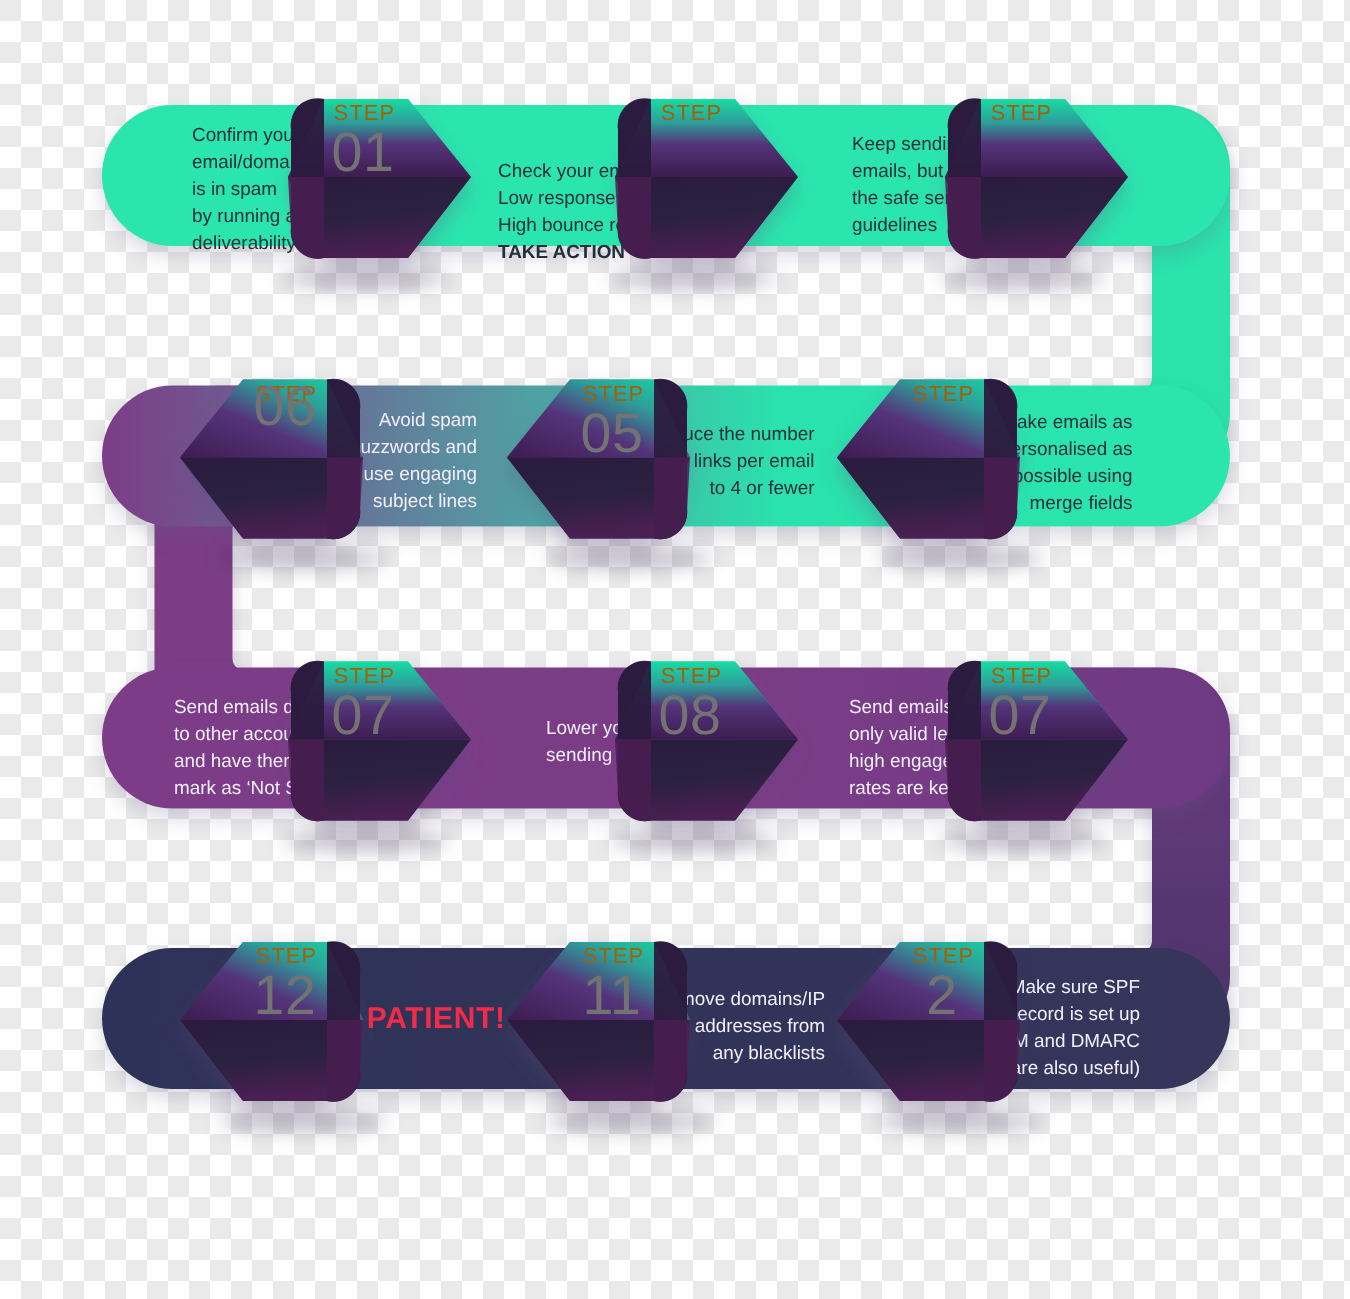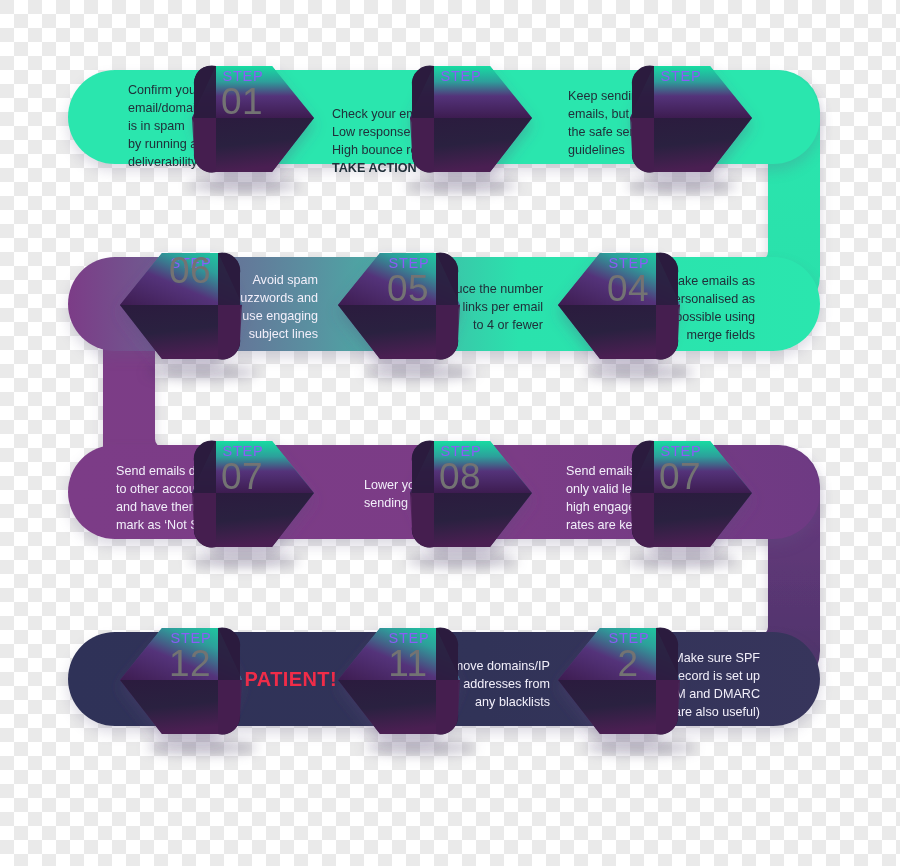--- a/index.html
+++ b/index.html
@@ -26,21 +26,21 @@
   .chev-shadow{
     position:absolute;width:112px;height:15px;border-radius:50%;
     background:rgba(60,50,90,.28);filter:blur(6px);
   }
 
   
   .node{position:absolute;width:136px;height:138px;}
   .node svg{display:block;overflow:visible;}
 
   .step-word{
-    position:absolute;color:#8b5cf6;font-size:14.5px;letter-spacing:.8px;
+    position:absolute;color:#a16207;font-size:14.5px;letter-spacing:.8px;
     font-weight:400;text-align:center;width:90px;
   }
   .step-num{
     position:absolute;color:#737373;font-size:37px;font-weight:400;
     letter-spacing:.5px;text-align:center;width:96px;line-height:1;
   }
 
   
   .cap{
     position:absolute;font-size:12.6px;line-height:1.42;white-space:pre-line;
@@ -236,21 +236,20 @@
   <div class="node" style="left:560px;top:237px;">
     <svg width="136" height="138">
       <path d="M118,36 a18,18 0 0 0 -18,-20 h-4 v106 h4 a18,18 0 0 0 18,-20 Z" fill="url(#gTailTop)"></path>
       <path d="M96,16 L40,16 L-2,68 L40,122 L96,122 L120,68 Z" fill="url(#gFaceL)" filter="url(#softShadow)"></path>
       <path d="M96,16 L40,16 L-2,68 L120,68 Z" fill="url(#gFaceL)"></path>
       <path d="M120,68 L-2,68 L40,122 L96,122 Z" fill="url(#gDark)"></path>
       <path d="M118,36 a18,18 0 0 0 -22,-20 v106 a18,18 0 0 0 22,-20 Z" fill="#2b1b3e" opacity=".95"></path>
       <path d="M118,104 a18,18 0 0 1 -22,18 v-54 h24 Z" fill="#4a1f52" opacity=".85"></path>
     </svg>
     <div class="step-word" style="left:24px;top:18px;">STEP</div>
-    <div class="step-num" style="left:20px;top:33px;">04</div>
   </div>
 
   <div class="cap light lefted" style="left:116px;top:463px;width:140px;">Send emails daily
 to other accounts
 and have them
 mark as ‘Not Spam’</div>
 
   <div class="cap light lefted" style="left:364px;top:477px;width:120px;">Lower your daily
 sending limit</div>
 

